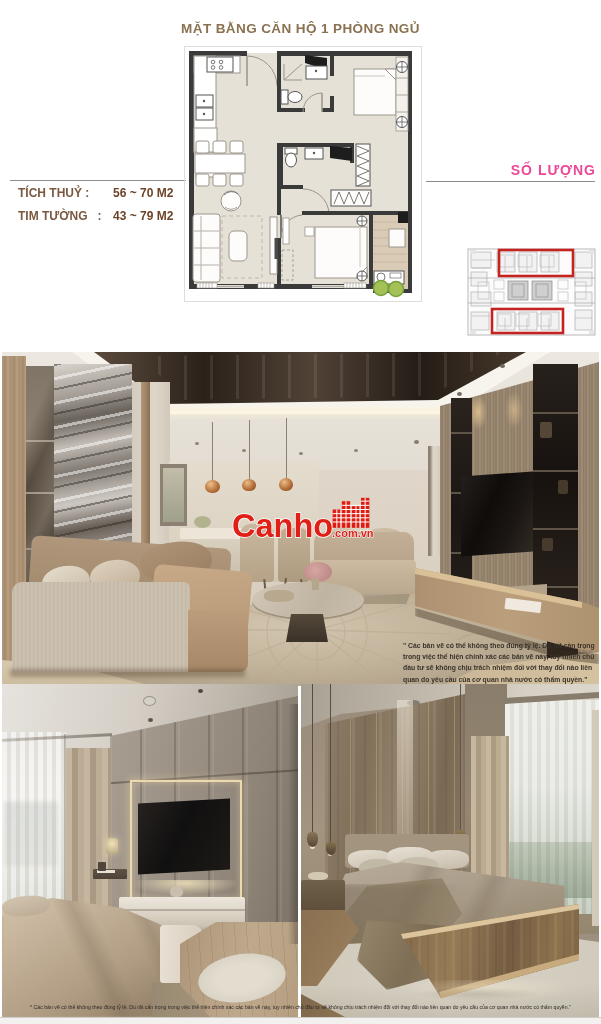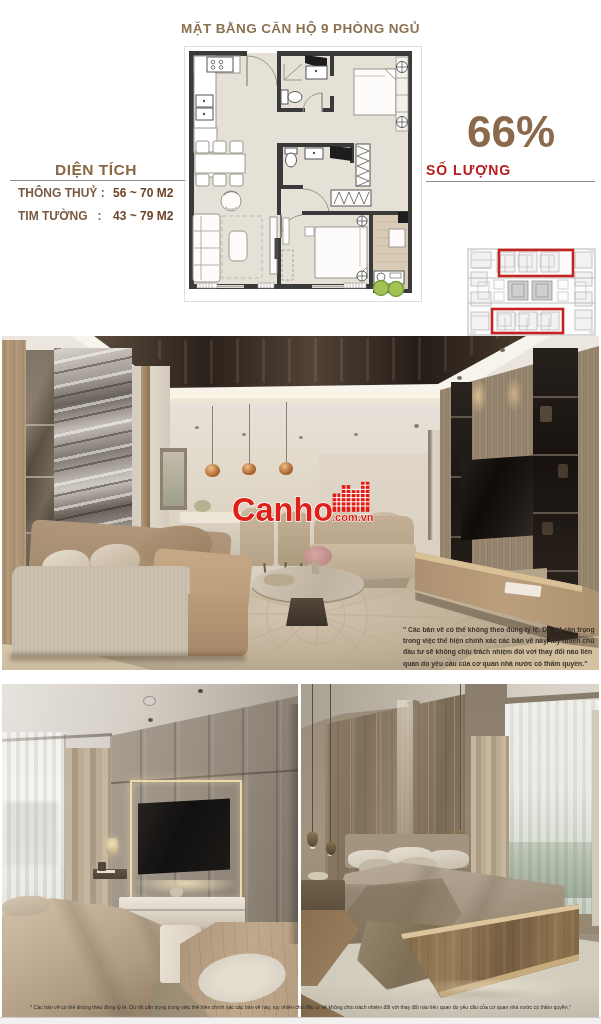--- a/index.html
+++ b/index.html
@@ -3,35 +3,33 @@
 <meta charset="utf-8">
 <style>
 html,body{margin:0;padding:0;}
 #page{position:relative;width:601px;height:1024px;background:#fff;overflow:hidden;font-family:"Liberation Sans",sans-serif;}
 .abs{position:absolute;}
 </style>
 </head>
 <body>
 <div id="page">
 
-<div class="abs" style="left:0;top:21px;width:601px;text-align:center;font-size:13.5px;font-weight:bold;color:#8a7150;letter-spacing:.4px;">MẶT BẰNG CĂN HỘ 9 PHÒNG NGỦ</div>
-
-<div class="abs" style="left:0;top:161px;width:192px;text-align:center;font-size:15.5px;font-weight:bold;color:#8a6845;letter-spacing:.5px;">DIỆN TÍCH</div>
+<div class="abs" style="left:0;top:21px;width:601px;text-align:center;font-size:13.5px;font-weight:bold;color:#8a7150;letter-spacing:.4px;">MẶT BẰNG CĂN HỘ 1 PHÒNG NGỦ</div>
+
 
 <div class="abs" style="left:10px;top:180px;width:176px;height:1px;background:#8d8d8d;"></div>
 
-<div class="abs" style="left:18px;top:186px;width:172px;font-size:12px;font-weight:bold;color:#7a5940;">THÔNG THUỶ :</div>
+<div class="abs" style="left:18px;top:186px;width:172px;font-size:12px;font-weight:bold;color:#7a5940;">TÍCH THUỶ :</div>
 <div class="abs" style="left:113px;top:186px;font-size:12px;font-weight:bold;color:#6e4429;">56 ~ 70 M2</div>
 
 <div class="abs" style="left:18px;top:209px;width:172px;font-size:12px;font-weight:bold;color:#7a5940;">TIM TƯỜNG&nbsp;&nbsp; :</div>
 <div class="abs" style="left:113px;top:209px;font-size:12px;font-weight:bold;color:#6e4429;">43 ~ 79 M2</div>
 
-<div class="abs" style="left:426px;top:107px;width:170px;text-align:center;font-size:44px;font-weight:bold;color:#8a6a4a;">66%</div>
-
-<div class="abs" style="left:426px;top:162px;width:170px;text-align:left;font-size:14px;font-weight:bold;color:#b91c1c;letter-spacing:1px;">SỐ LƯỢNG</div>
+
+<div class="abs" style="left:426px;top:162px;width:170px;text-align:right;font-size:14px;font-weight:bold;color:#ec4899;letter-spacing:1px;">SỐ LƯỢNG</div>
 
 <div class="abs" style="left:426px;top:181px;width:169px;height:1px;background:#8d8d8d;"></div>
 
 <svg class="abs" style="left:183px;top:44px;" width="242" height="260" viewBox="183 44 242 260">
 
 <rect x="184.5" y="46.5" width="237" height="255" fill="none" stroke="#e0dedb" stroke-width="1"></rect>
 
 <rect x="191" y="53" width="219" height="234" fill="#e6e1d7"></rect>
 
 <rect x="373" y="213" width="36" height="78" fill="#d9cbb6"></rect>
@@ -269,21 +267,21 @@
         <rect x="589" y="250" width="5" height="4"></rect>
 <rect x="470" y="330" width="6" height="4"></rect>
         <rect x="589" y="330" width="5" height="4"></rect>
 </g>
 
 <rect x="499" y="250" width="74" height="26" fill="none" stroke="#c42420" stroke-width="2.6"></rect>
 
 <rect x="492" y="309" width="71" height="24" fill="none" stroke="#c42420" stroke-width="2.6"></rect>
 </svg>
 
-<div class="abs" id="midphoto" style="left:2px;top:336px;width:597px;height:334px;background:#d6cdc1;overflow:hidden;">
+<div class="abs" id="midphoto" style="left:2px;top:352px;width:597px;height:334px;background:#d6cdc1;overflow:hidden;">
 
   <div class="abs" style="left:0;top:100px;width:597px;height:150px;background:linear-gradient(180deg,#e0d7ca,#d9cfc1);"></div>
 
   <div class="abs" style="left:0;top:0;width:597px;height:118px;background:linear-gradient(180deg,#ece7e0,#e2dcd2);"></div>
 
   <div class="abs" style="left:0;top:0;width:597px;height:80px;background:#f7f4ee;clip-path:polygon(70px 0,548px 0,448px 62px,155px 62px);"></div>
 
   <div class="abs" style="left:0;top:0;width:597px;height:56px;background:linear-gradient(90deg,#3a2f26,#5a4a3c 16%,#2a211a 34%,#514236 52%,#241c16 70%,#443629 86%,#2a211b);clip-path:polygon(92px 0,524px 0,436px 48px,163px 52px);"></div>
 
   <div class="abs" style="left:0;top:0;width:597px;height:56px;background:repeating-linear-gradient(90deg,rgba(240,225,200,.1) 0 3px,rgba(0,0,0,0) 3px 26px);clip-path:polygon(140px 4px,500px 0,430px 44px,180px 48px);"></div>

